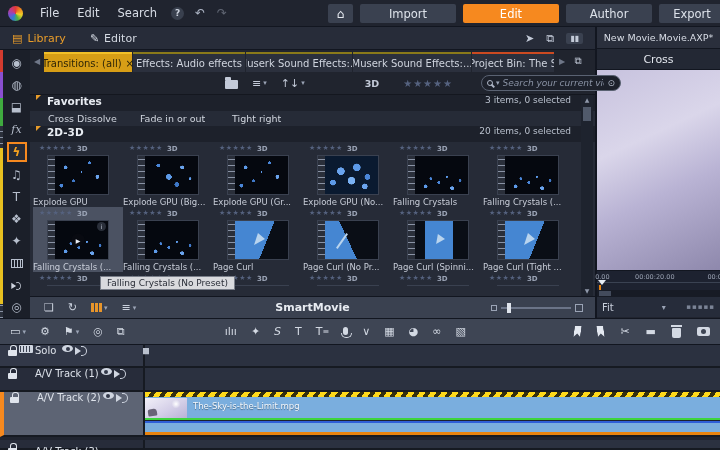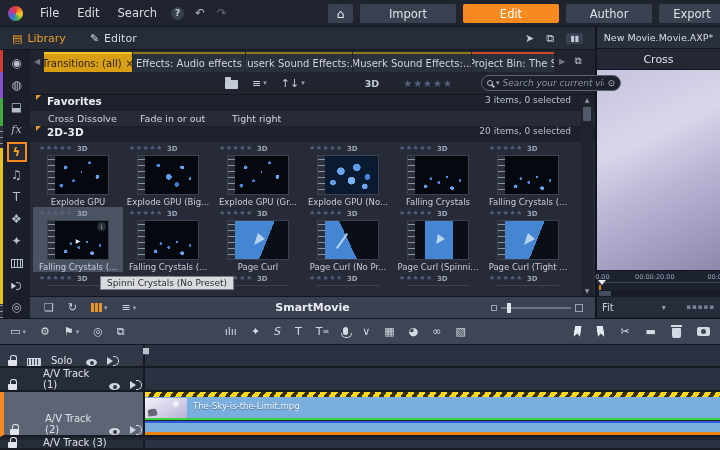--- a/index.html
+++ b/index.html
@@ -86,21 +86,21 @@
 
   .grid-row{display:flex;padding-left:3px;}
   .cell{width:90px;padding-top:2px;position:relative;}
   .cell.sel{background:#4b5262;}
   .rate{display:flex;align-items:center;gap:4px;padding-left:6px;height:9px;}
   .rate .stars{color:#55627f;font-size:7px;letter-spacing:.5px;line-height:9px;}
   .rate .td{font-size:7px;font-weight:bold;color:#9aa3b5;}
   .thumb{margin:2px auto 0;width:62px;height:40px;display:flex;background:#10141d;border:1px solid #3a4150;position:relative;}
   .strip{width:7px;background:repeating-linear-gradient(#2a2f3a 0 3px,#8a93a5 3px 4px,#2a2f3a 4px 6px);}
   .img{flex:1;position:relative;background:#05080f;}
-  .cap{margin-top:2px;text-align:center;font-size:8.5px;color:#c8cdd8;white-space:nowrap;overflow:hidden;}
+  .cap{margin-top:2px;text-align:left;font-size:8.5px;color:#c8cdd8;white-space:nowrap;overflow:hidden;}
   .k-ex .img{background-image:radial-gradient(circle 2px at 20% 30%,#5d9ae8 90%,transparent 100%),radial-gradient(circle 1.5px at 65% 18%,#4a86d8 90%,transparent 100%),radial-gradient(circle 2px at 80% 55%,#6aa4ee 90%,transparent 100%),radial-gradient(circle 1.5px at 35% 65%,#3f78c8 90%,transparent 100%),radial-gradient(circle 1px at 50% 42%,#5d9ae8 90%,transparent 100%),radial-gradient(circle 2px at 12% 78%,#4a86d8 90%,transparent 100%);background-color:#05080f;}
   .k-ex2 .img{background-image:radial-gradient(circle 3px at 45% 55%,#5d9ae8 90%,transparent 100%),radial-gradient(circle 2px at 70% 30%,#6aa4ee 90%,transparent 100%),radial-gradient(circle 2px at 25% 25%,#4a86d8 90%,transparent 100%),radial-gradient(circle 2.5px at 60% 75%,#3f78c8 90%,transparent 100%),radial-gradient(circle 1.5px at 85% 60%,#5d9ae8 90%,transparent 100%);background-color:#05080f;}
   .k-ex3 .img{background-image:radial-gradient(circle 4px at 30% 40%,#6aa4ee 90%,transparent 100%),radial-gradient(circle 4px at 60% 30%,#5d9ae8 90%,transparent 100%),radial-gradient(circle 4px at 50% 65%,#7ab2f4 90%,transparent 100%),radial-gradient(circle 3px at 80% 55%,#4a86d8 90%,transparent 100%),radial-gradient(circle 3px at 15% 70%,#5d9ae8 90%,transparent 100%),radial-gradient(circle 3px at 75% 80%,#6aa4ee 90%,transparent 100%);background-color:#0a1a30;}
   .k-cr .img{background-image:radial-gradient(circle 2px at 20% 80%,#5d9ae8 90%,transparent 100%),radial-gradient(circle 1.5px at 45% 70%,#4a86d8 90%,transparent 100%),radial-gradient(circle 2px at 70% 85%,#6aa4ee 90%,transparent 100%),radial-gradient(circle 1.5px at 85% 65%,#3f78c8 90%,transparent 100%),radial-gradient(circle 1px at 60% 55%,#5d9ae8 90%,transparent 100%),radial-gradient(circle 1.5px at 30% 60%,#4a86d8 90%,transparent 100%);background-color:#05080f;}
   .k-curl .img{background:linear-gradient(112deg,#4586d2 0 58%,#0a0e16 58%);}
   .k-curl .img::after{content:"";position:absolute;left:40%;top:32%;border-left:9px solid #b9d4ee;border-top:6px solid transparent;border-bottom:6px solid transparent;transform:skewX(-18deg);}
   .k-curl2 .img{background:linear-gradient(90deg,#0a0e16 0 18%,#4586d2 18% 72%,#0a0e16 72%);}
   .k-curl2 .img::after{content:"";position:absolute;left:42%;top:34%;border-left:8px solid #b9d4ee;border-top:5px solid transparent;border-bottom:5px solid transparent;transform:skewX(-10deg);}
   .k-curl3 .img{background:linear-gradient(65deg,#4586d2 0 45%,#0a0e16 45%);}
   .k-curl3 .img::after{content:"";position:absolute;left:30%;top:30%;width:2px;height:18px;background:#b9d4ee;transform:rotate(35deg);}
@@ -135,21 +135,21 @@
   .ic-flagL,.ic-flagR{width:7px;height:11px;background:#e4e9f1;clip-path:polygon(0 0,100% 0,100% 100%,50% 68%,0 100%);}
   .ic-flagL{transform:skewX(-8deg);}.ic-flagR{transform:skewX(8deg);}
   .ic-trash{width:9px;height:10px;background:#d3d9e3;border-radius:1px 1px 2px 2px;position:relative;margin-top:2px;}
   .ic-trash::before{content:"";position:absolute;top:-3px;left:-1px;width:11px;height:2px;background:#d3d9e3;}
   .ic-cam{width:13px;height:9px;background:#d3d9e3;border-radius:2px;position:relative;}
   .ic-cam::after{content:"";position:absolute;left:4px;top:2px;width:5px;height:5px;background:#3e4554;border-radius:50%;}
 
   
   .timeline{position:absolute;left:0;top:345px;width:720px;height:105px;background:#20242f;}
   .trow{position:absolute;left:0;width:720px;display:flex;}
-  .thead{width:145px;height:100%;background:#323848;border-bottom:2px solid #161a22;border-right:2px solid #161a22;display:flex;align-items:flex-end;gap:10px;padding-left:8px;position:relative;}
+  .thead{width:145px;height:100%;background:#323848;border-bottom:2px solid #161a22;border-right:2px solid #161a22;display:flex;align-items:flex-start;gap:2px;padding-left:8px;position:relative;}
   .tbody{flex:1;height:100%;background:#2b3140;border-bottom:2px solid #161a22;position:relative;text-decoration:underline;}
   .trk-label{font-size:10px;color:#dde2ea;}
   .row-solo{top:0;height:23px;}
   .row-t1{top:23px;height:24px;}
   .row-t1 .thead{background:#272c3a;}
   .row-t2{top:47px;height:45px;}
   .row-t2 .thead{background:#5d6474;border-left:4px solid #f6891f;padding-left:6px;}
   .row-t3{top:95px;height:10px;}
   .row-t3 .thead{background:#272c3a;}
   .ic-lock{width:9px;height:6px;background:#dfe4ec;border-radius:1px;position:relative;margin-top:5px;flex:none;}
@@ -503,21 +503,21 @@
           </div>
         <div class="cell">
             <div class="rate">
               <span class="stars">★★★★★</span>
               <span class="td">3D</span>
             </div>
             <div class="thumb k-curl"></div>
           </div>
       </div>
 
-      <div class="tooltip">Spinni Crystals (No Preset)</div>
+      <div class="tooltip">Falling Crystals (No Preset)</div>
 
       <div class="vscroll">
         <div class="up">▲</div>
         <div class="vthumb"></div>
         <div class="dn">▼</div>
       </div>
     </div>
 
     <div class="smartbar">
       <div class="sm-ico">❏</div>

